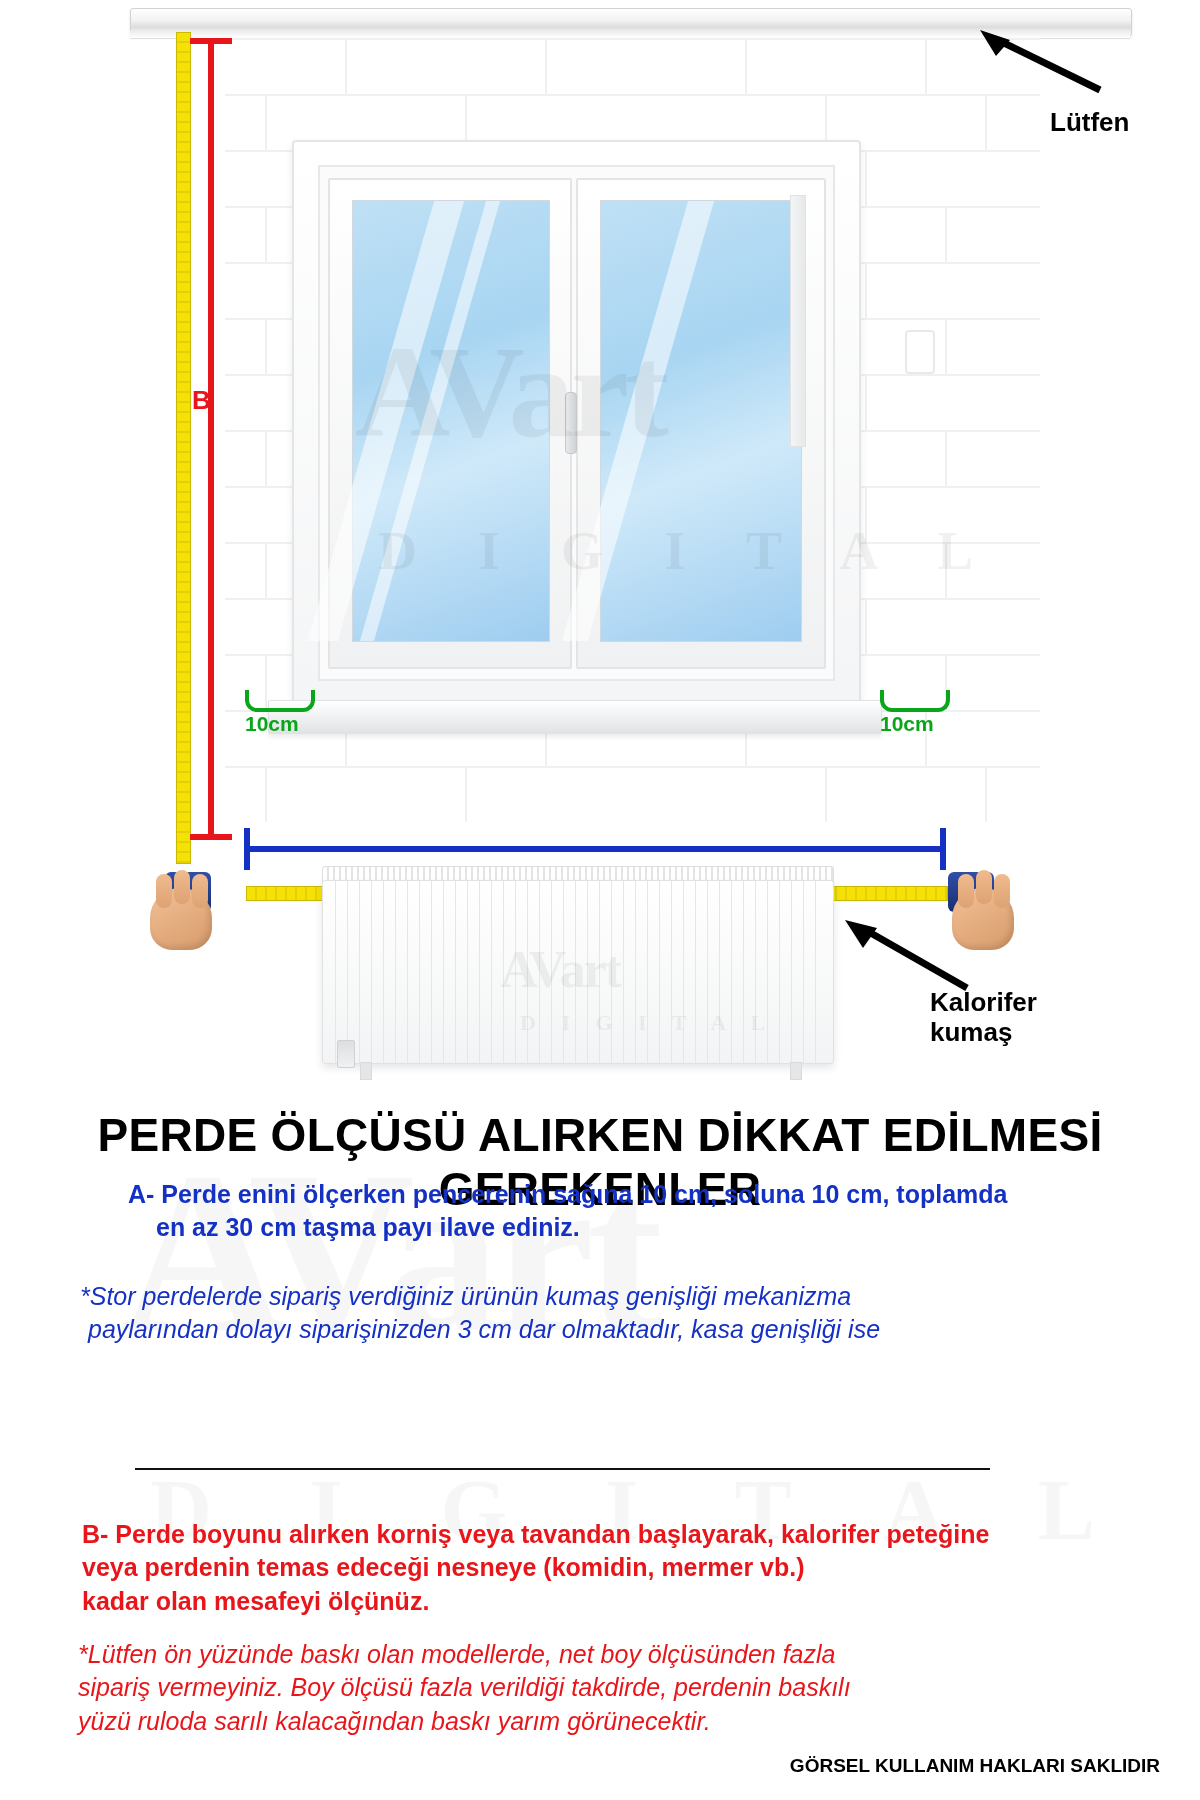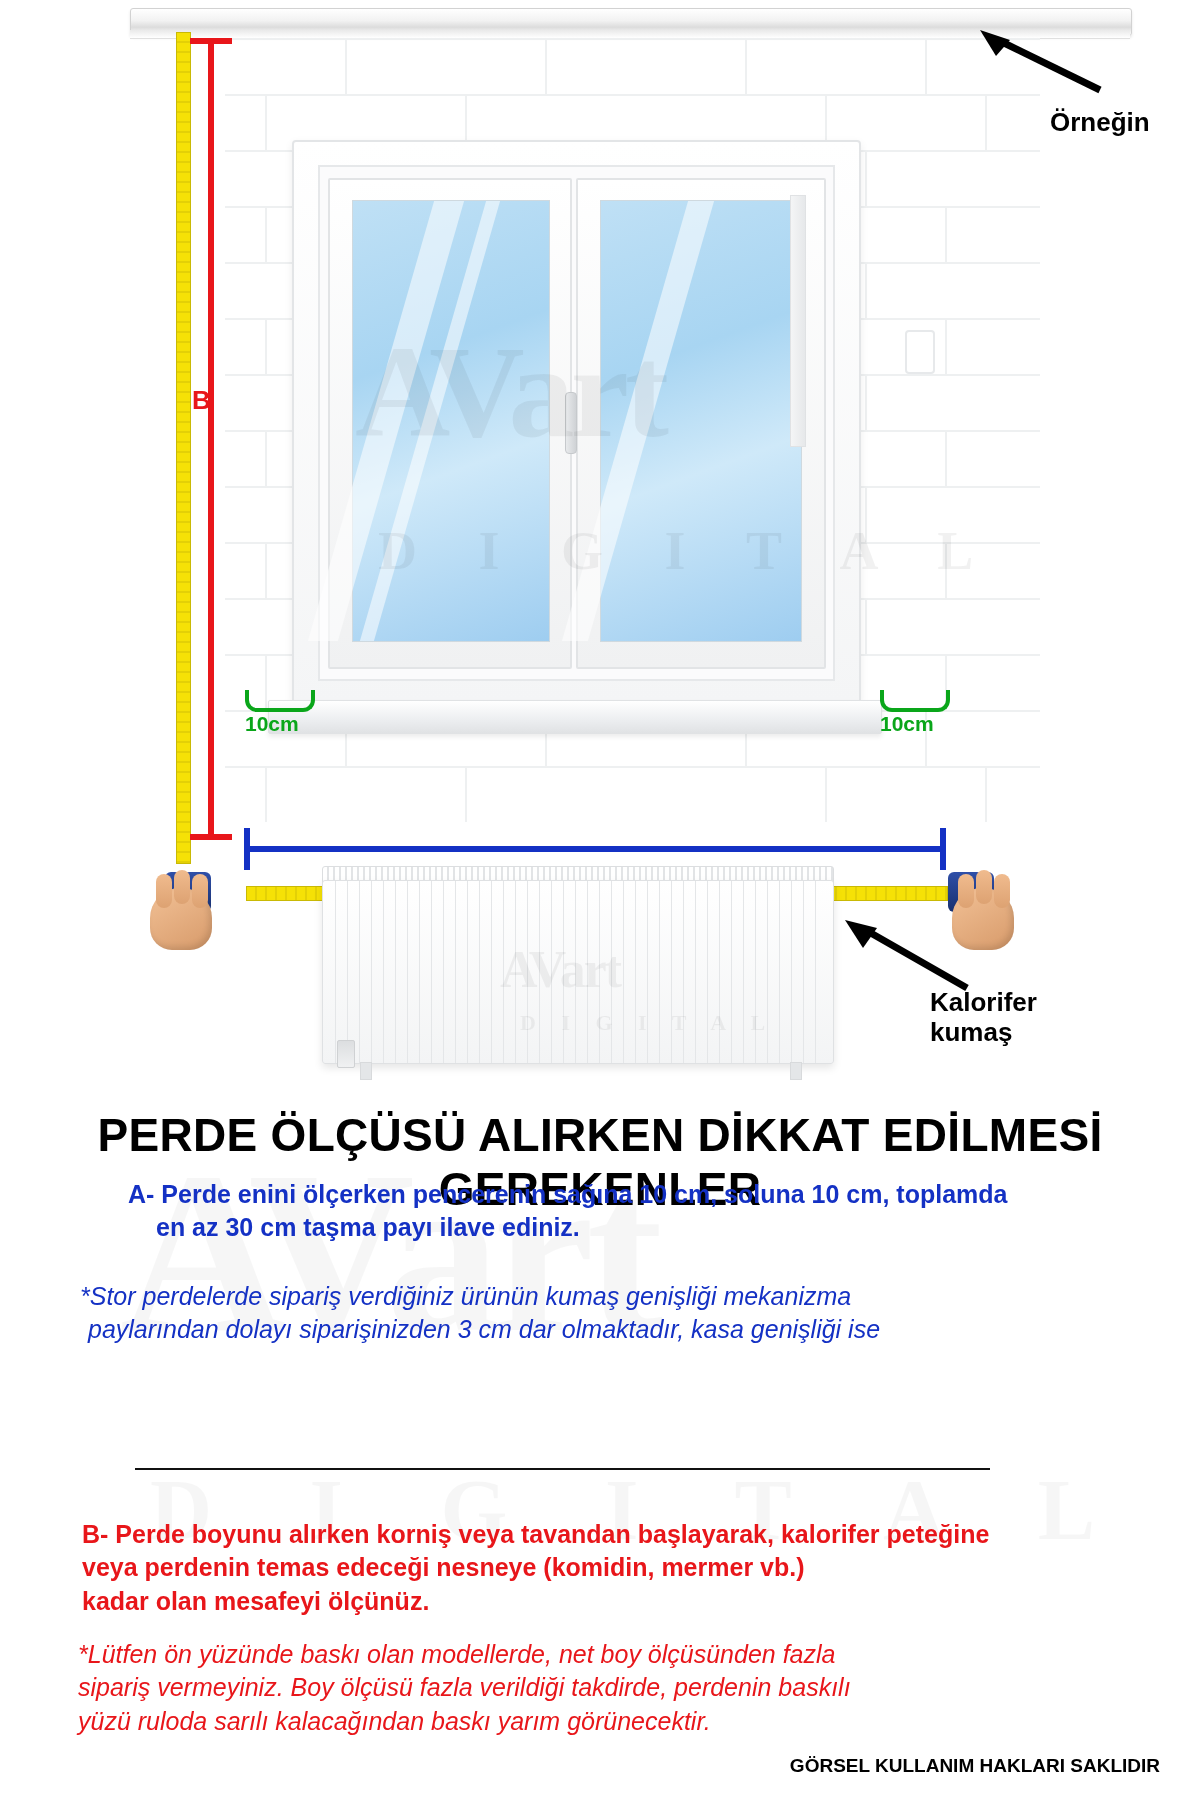--- a/index.html
+++ b/index.html
@@ -542,21 +542,21 @@
   <div class="rad-leg" style="left:360px;"></div>
   <div class="rad-leg" style="left:790px;"></div>
 
   <div class="wm wm-small">AVart</div>
   <div class="wm wm-small2">D I G I T A L</div>
 
   <svg class="arrow-svg" style="left:980px; top:28px; width:130px; height:70px;">
     <line x1="120" y1="62" x2="22" y2="14" stroke="#000" stroke-width="7"></line>
     <polygon points="0,2 30,12 16,28" fill="#000"></polygon>
   </svg>
-  <div class="callout" style="left:1050px; top:108px;">Örneğin</div>
+  <div class="callout" style="left:1050px; top:108px;">Lütfen</div>
 
   <svg class="arrow-svg" style="left:845px; top:918px; width:130px; height:80px;">
     <line x1="122" y1="70" x2="24" y2="14" stroke="#000" stroke-width="7"></line>
     <polygon points="0,2 32,10 18,30" fill="#000"></polygon>
   </svg>
   <div class="callout" style="left:930px; top:988px;">
     <span>Kalorifer</span><br>
     <span>kumaş</span>
   </div>
 </div>

